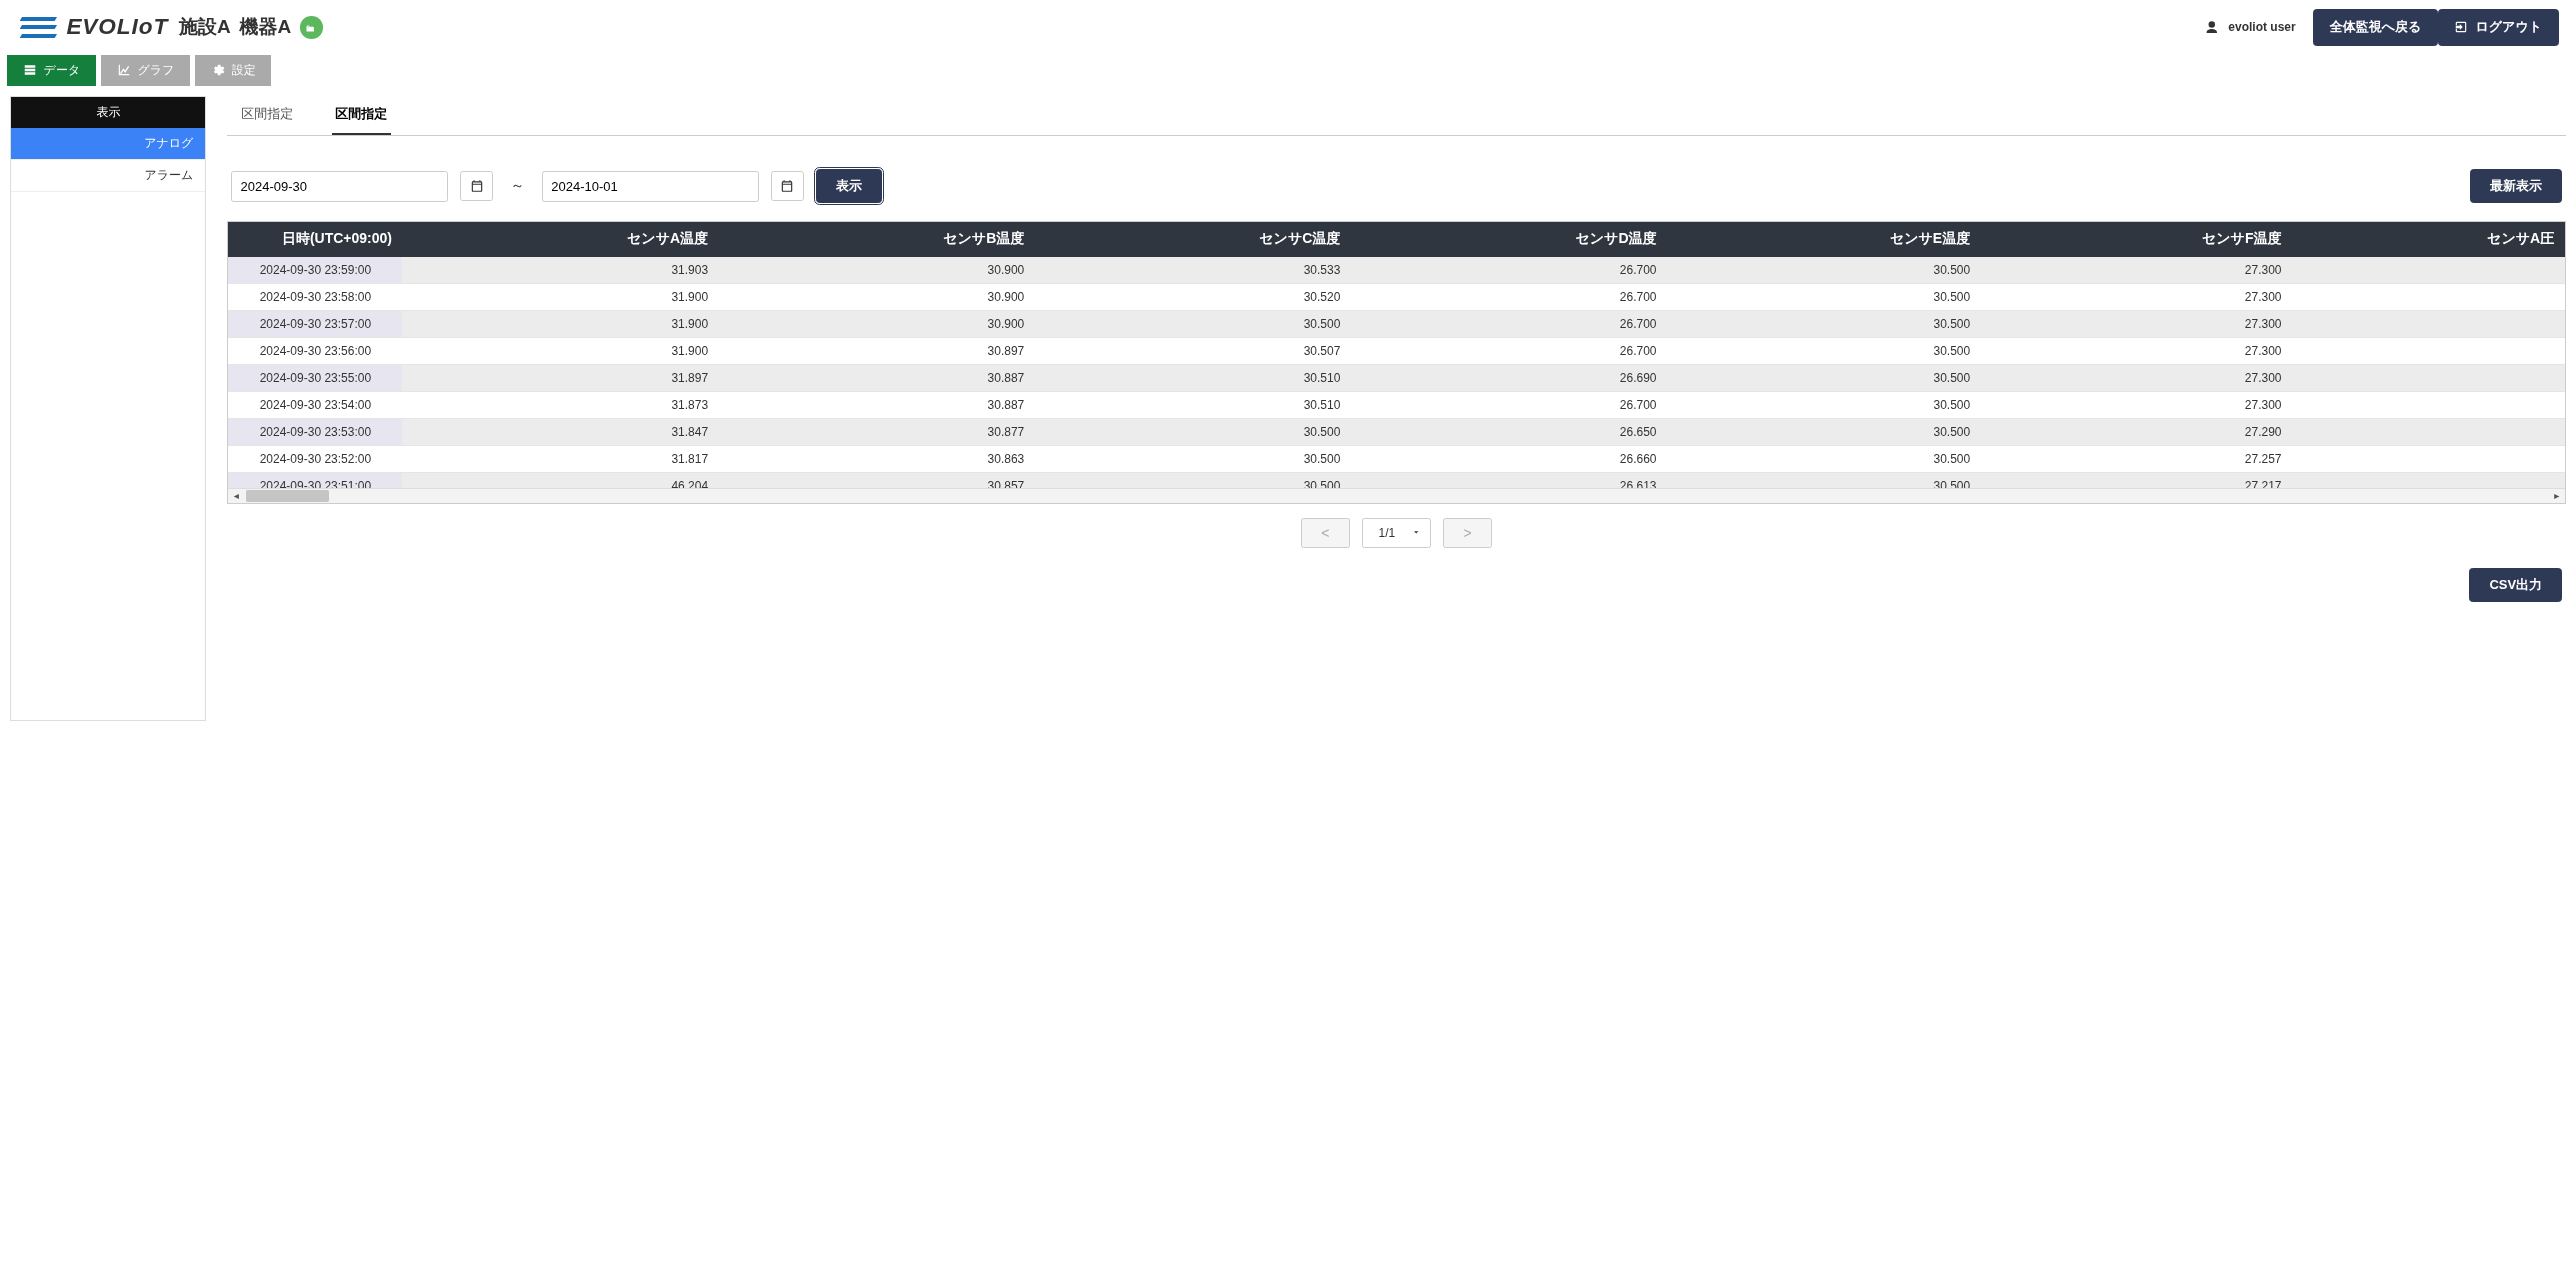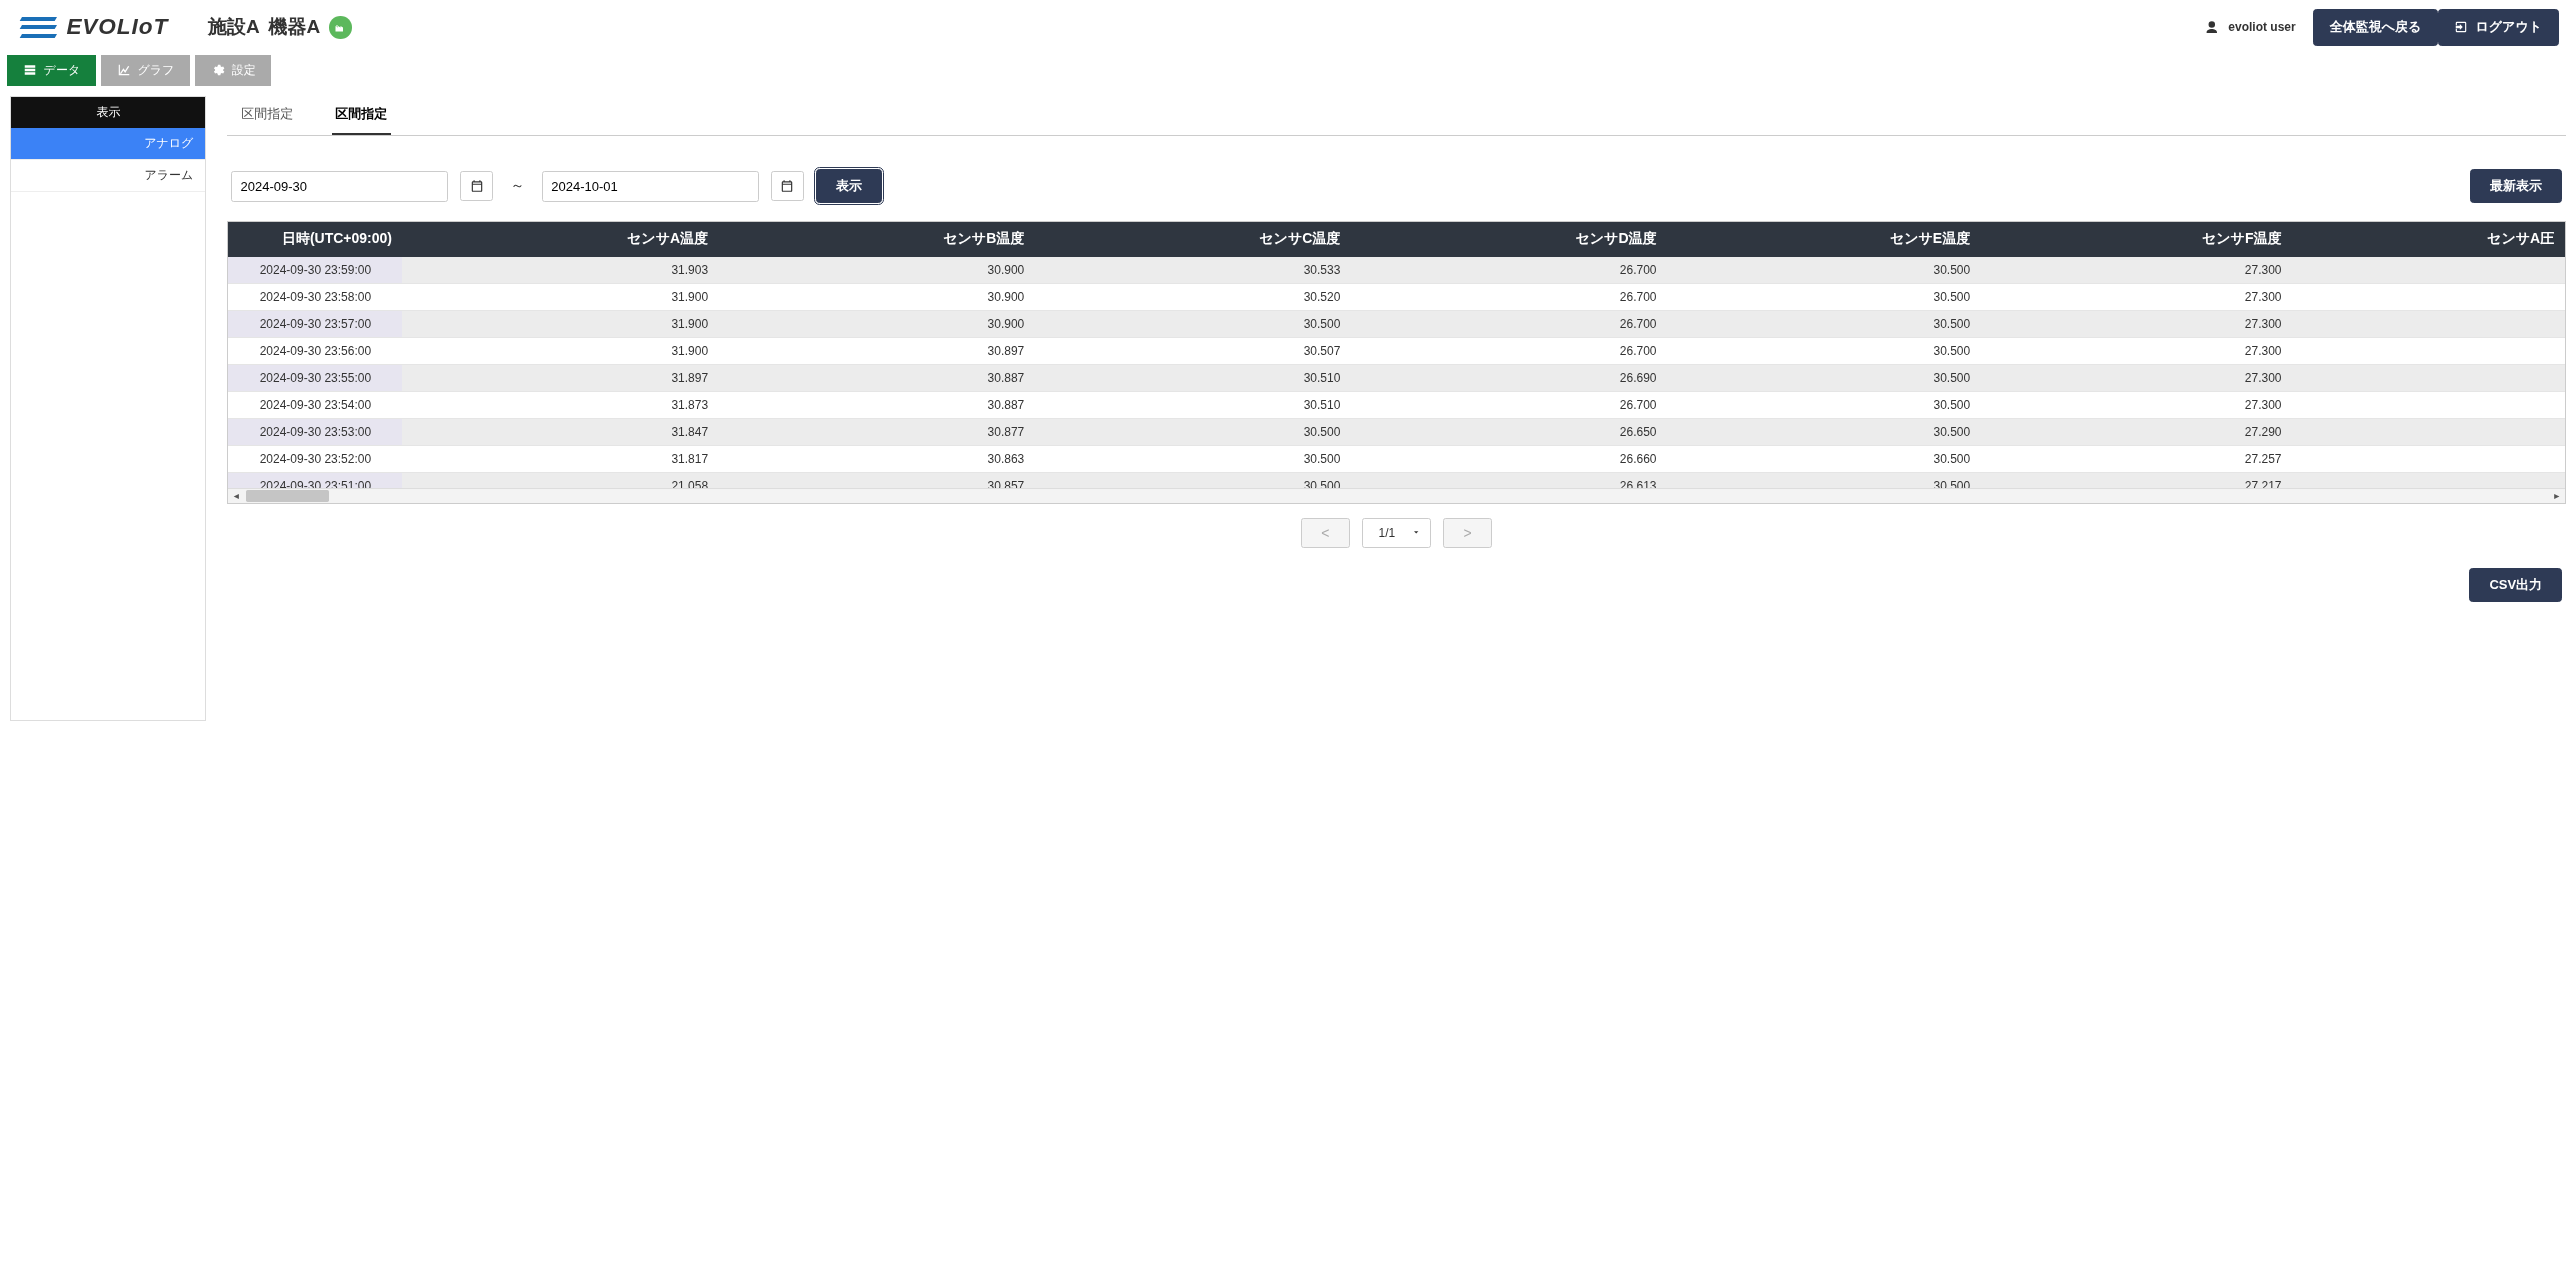--- a/index.html
+++ b/index.html
@@ -7,21 +7,21 @@
 
   
   .topbar { display:flex; align-items:center; padding:8.7px 17.4px 8.7px 17.4px; }
   .logo { display:flex; align-items:center; gap:7px; font-family: Arial, sans-serif; }
   .logo-mark { width:42px; height:28px; position:relative; }
   .logo-mark span { position:absolute; height:3.5px; background:#1a6fb7; transform:skewX(-30deg); }
   .logo-mark span:nth-child(1){ top:3.5px; left:3.5px; width:35px; }
   .logo-mark span:nth-child(2){ top:12px; left:3.5px; width:35px; }
   .logo-mark span:nth-child(3){ top:21px; left:3.5px; width:35px; }
   .logo-text { font-size:22.6px; font-weight:600; letter-spacing:0.9px; color:#333; font-style:italic;}
-  .facility { font-size:19px; font-weight:bold; margin-left:40px; display:flex; align-items:center; gap:8.7px;}
+  .facility { font-size:19px; font-weight:bold; margin-left:11px; display:flex; align-items:center; gap:8.7px;}
   .badge-green { width:22.6px; height:22.6px; border-radius:50%; background:#5cb85c; display:inline-flex; align-items:center; justify-content:center; color:#fff; }
   .topbar-spacer { flex:1; }
   .user-block { display:flex; align-items:center; gap:8.7px; margin-right:17.4px; }
   .user-icon { width:15.6px; height:15.6px; }
   .btn-navy { background:#2e3a55; color:#fff; border:0.9px solid #2e3a55; border-radius:3.5px; padding:8.7px 15.6px; font-weight:bold; font-size:13px; cursor:pointer; display:inline-flex; align-items:center; gap:7px; }
   .btn-navy + .btn-navy { }
 
   
   .maintabs { display:flex; gap:5.2px; padding:0 0 0 7px; }
   .mtab { background:#aaa; color:#fff; padding:7px 15.6px; display:flex; align-items:center; gap:7px; cursor:pointer; font-size:12px; }
@@ -270,21 +270,21 @@
                 <td>31.817</td>
                 <td>30.863</td>
                 <td>30.500</td>
                 <td>26.660</td>
                 <td>30.500</td>
                 <td>27.257</td>
                 <td></td>
               </tr>
               <tr>
                 <td>2024-09-30 23:51:00</td>
-                <td>21.058</td>
+                <td>46.204</td>
                 <td>30.857</td>
                 <td>30.500</td>
                 <td>26.613</td>
                 <td>30.500</td>
                 <td>27.217</td>
                 <td></td>
               </tr>
             </tbody>
         </table>
       </div>

